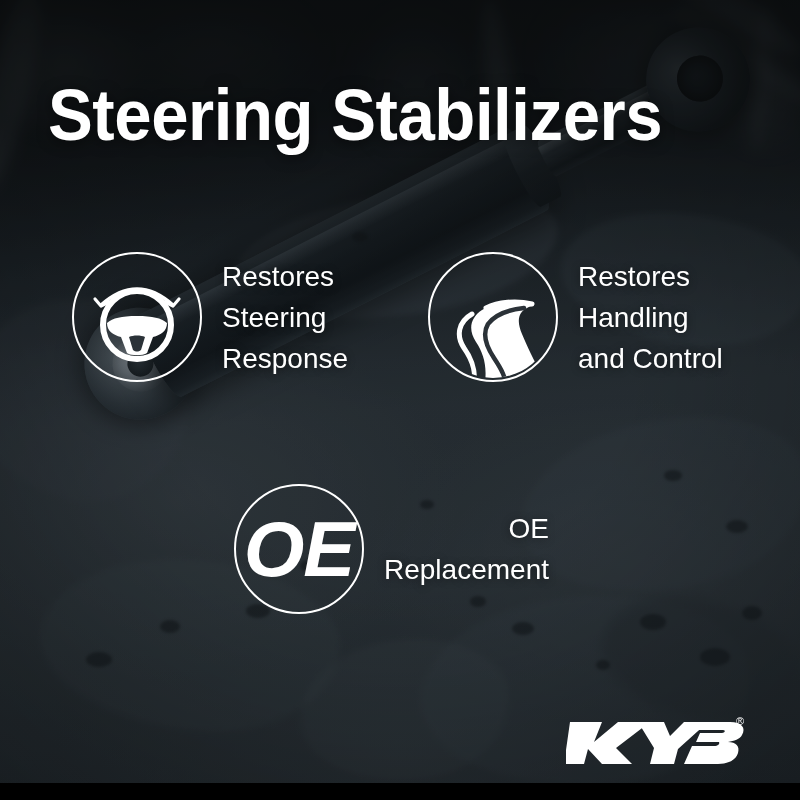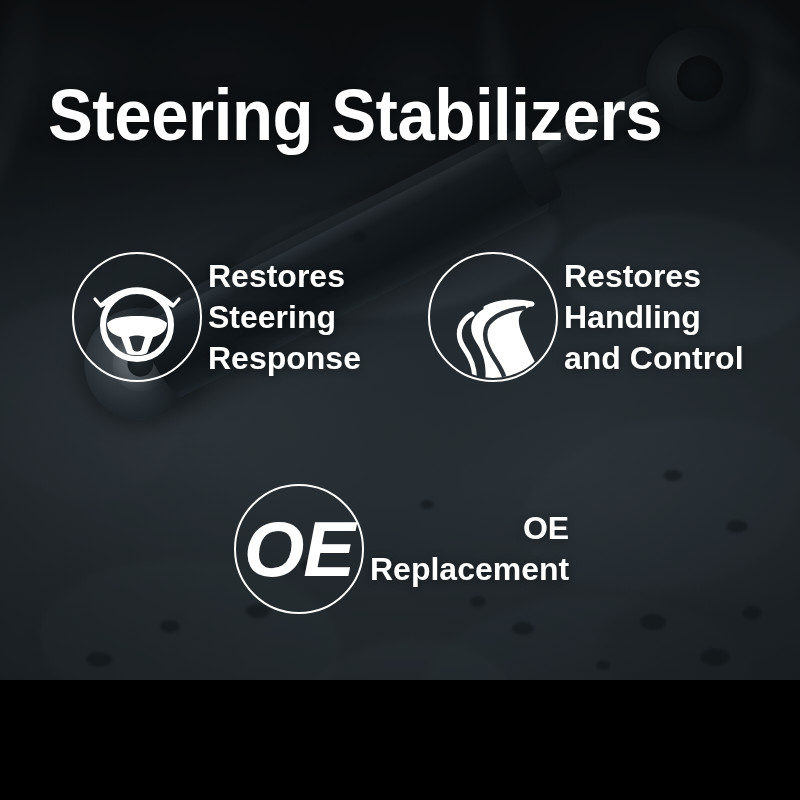--- a/index.html
+++ b/index.html
@@ -3,21 +3,21 @@
 <meta charset="utf-8">
 <title>KYB Steering Stabilizers</title>
 <style>
   html,body{margin:0;padding:0;background:#000;}
   body{
     font-family:"Liberation Sans","DejaVu Sans",sans-serif;
     -webkit-font-smoothing:antialiased;
   }
   .banner{
     position:relative;
-    width:800px;height:680px;
+    width:800px;height:783px;
     overflow:hidden;
     background:#262d33;
   }
 
   
   .bg{position:absolute;inset:0;overflow:hidden;}
 
   
   .bg-base{
     position:absolute;inset:0;
@@ -153,25 +153,25 @@
   .icon-circle{
     position:relative;
     width:126px;height:126px;flex:0 0 126px;
     border:2px solid #ffffff;
     border-radius:50%;
     display:flex;align-items:center;justify-content:center;
   }
   .icon-circle svg{display:block;}
 
   .feature-text{
-    margin-left:6px;
+    margin-left:20px;
     color:#ffffff;
-    font-size:32px;
+    font-size:28px;
     line-height:41px;
-    font-weight:bold;
+    font-weight:normal;
     white-space:pre-line;
     text-shadow:0 1px 8px rgba(0,0,0,.45);
   }
   .oe-mark{
     font-size:78px;
     font-weight:bold;
     font-style:italic;
     line-height:1;
     color:#ffffff;
     letter-spacing:-1px;

